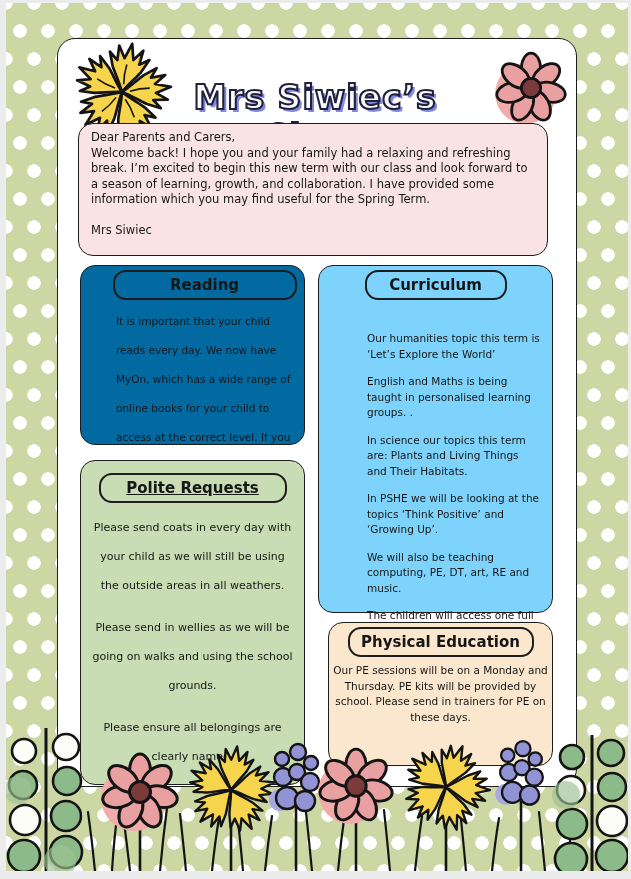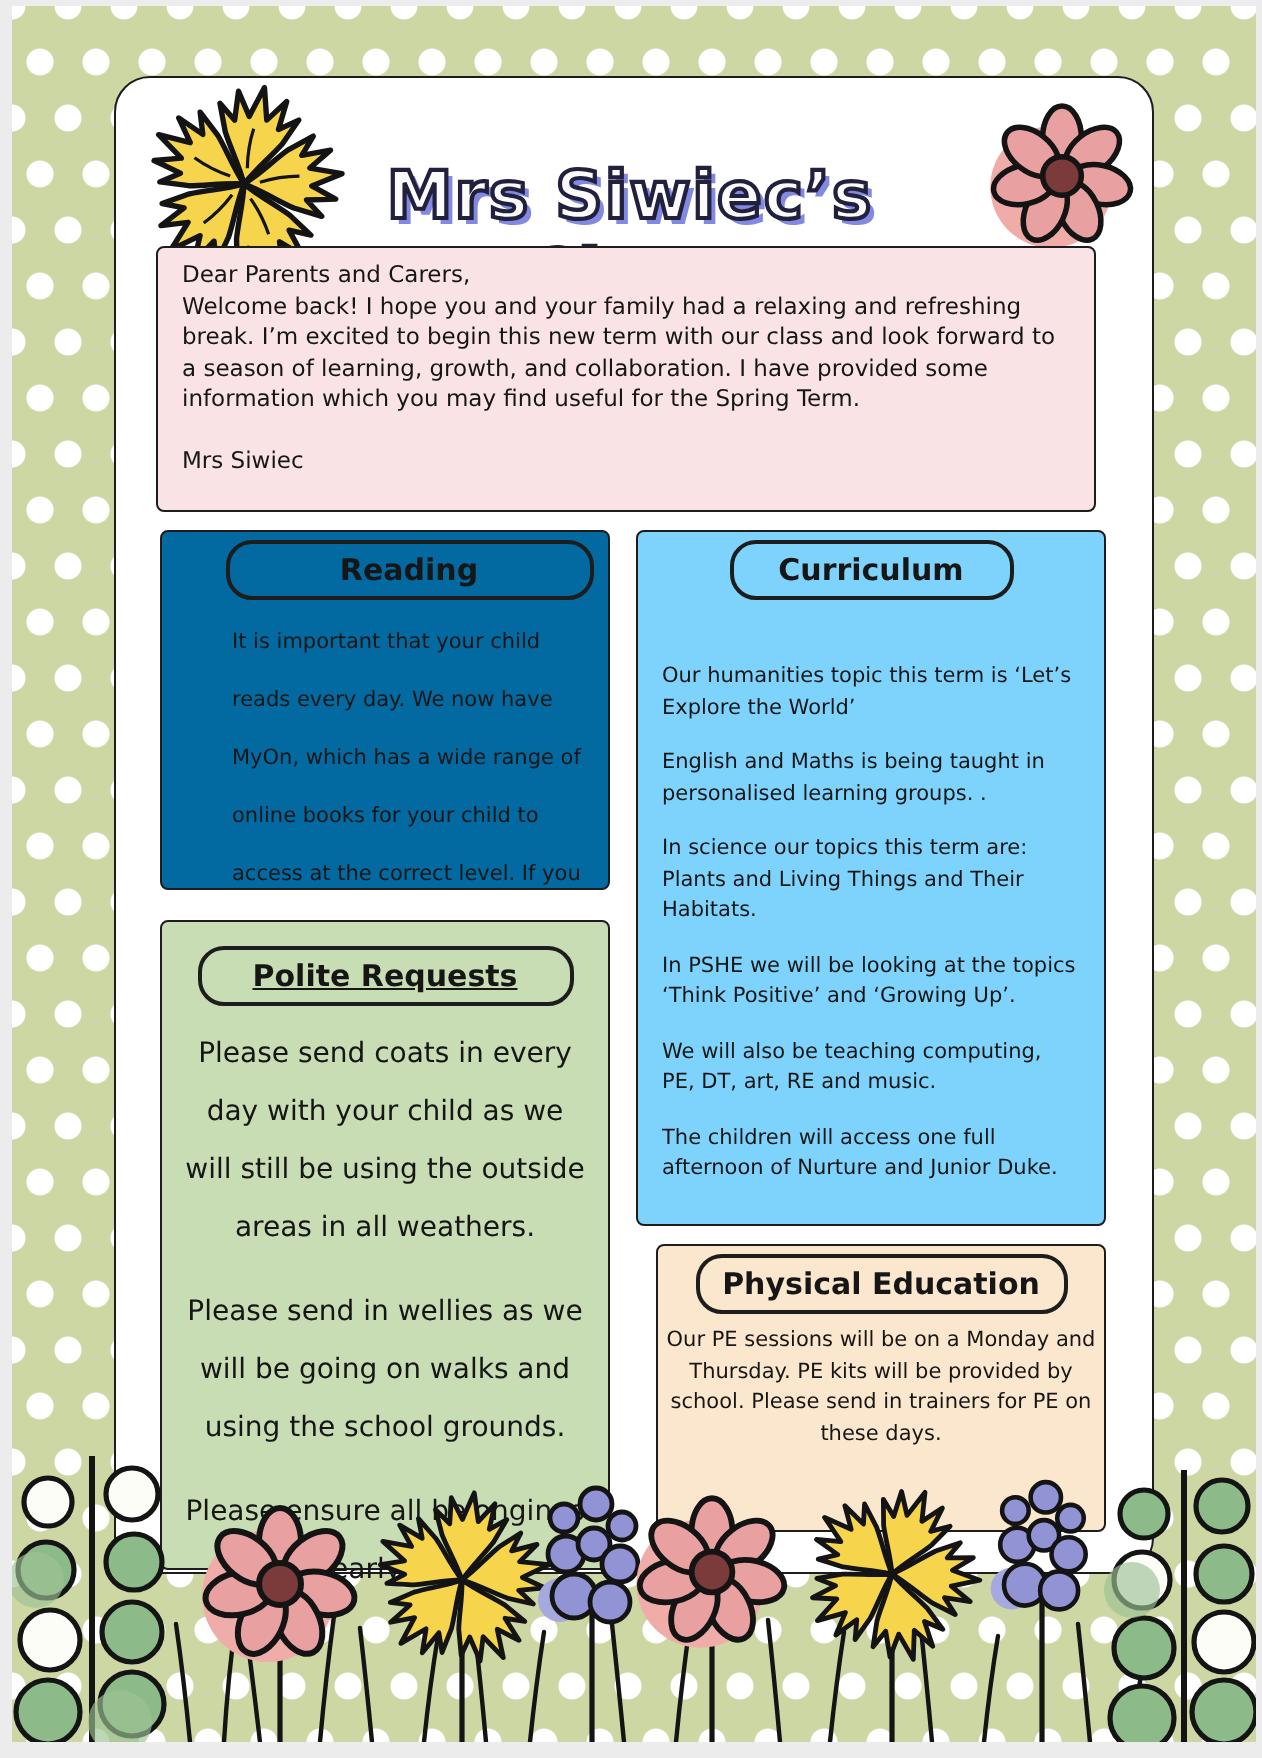--- a/index.html
+++ b/index.html
@@ -12,37 +12,37 @@
       radial-gradient(circle, #fff 6.5px, rgba(255,255,255,0) 7px);
     background-size:28px 56px,28px 56px;
     background-position:0 0,14px 28px;}
   .page{position:absolute;left:57px;top:38px;width:518px;height:747px;
     background:#ffffff;border:1.6px solid #1d1d1d;border-radius:18px;z-index:2;}
   .title{position:absolute;left:150px;top:56px;width:330px;text-align:center;z-index:3;
     font-size:33px;font-weight:bold;letter-spacing:1px;color:#fbfbfb;
     -webkit-text-stroke:2.1px #21213d;
     text-shadow:3px 3px 0 #8289e2;}
   .flower-svg{position:absolute;z-index:3;}
-  .box{position:absolute;border:1.8px solid #1d1d1d;border-radius:4px;z-index:3;color:#161616;}
+  .box{position:absolute;border:1.8px solid #1d1d1d;border-radius:15px;z-index:3;color:#161616;}
   .intro{left:78px;top:123px;width:470px;height:133px;background:#f9e3e4;
     font-size:11.5px;line-height:15.6px;padding:6px 12px;box-sizing:border-box;}
   .intro p{margin:0;}
   .intro .sig{margin-top:15px;}
   .pill{border:2px solid #1d1d1d;border-radius:13px;text-align:center;
     font-weight:bold;font-size:15px;line-height:26px;height:26px;box-sizing:content-box;}
   .reading{left:80px;top:265px;width:225px;height:180px;background:#0369a1;box-sizing:border-box;padding-left:24px;}
   .reading .pill{margin:4px auto 0;width:180px;}
   .reading .body{padding:7px 11px 0;font-size:10.5px;line-height:29px;}
   .curriculum{left:318px;top:265px;width:235px;height:348px;background:#7dd3fc;box-sizing:border-box;}
   .curriculum .pill{margin:4px auto 0;width:138px;}
-  .curriculum .body{padding:31px 12px 0;font-size:10.5px;line-height:15.5px;}
+  .curriculum .body{padding:31px 12px 0;font-size:10.5px;line-height:15.5px;margin-left:36px;}
   .curriculum .body p{margin:0 0 12px;}
   .polite{left:80px;top:460px;width:225px;height:325px;background:#c9ddb4;box-sizing:border-box;}
   .polite .pill{margin:12px auto 0;width:184px;text-decoration:underline;}
-  .polite .body{padding:10px 10px 0;font-size:14px;line-height:29px;text-align:center;}
+  .polite .body{padding:10px 10px 0;font-size:11px;line-height:29px;text-align:center;}
   .polite .body p{margin:0 0 13px;}
   .pe{left:328px;top:622px;width:225px;height:144px;background:#fae7cd;box-sizing:border-box;}
   .pe .pill{margin:4px auto 0;width:182px;}
   .pe .body{padding:6px 0 0;font-size:10.5px;line-height:15.5px;text-align:center;}
   .garden{position:absolute;left:0;top:700px;width:631px;height:171px;z-index:5;pointer-events:none;}
   .edge{position:absolute;background:#ececec;z-index:10;}
   .edge.l{left:0;top:0;bottom:0;width:6px;}
   .edge.r{right:0;top:0;bottom:0;width:3px;}
   .edge.t{left:0;right:0;top:0;height:3px;}
   .edge.b{left:0;right:0;bottom:0;height:8px;}

